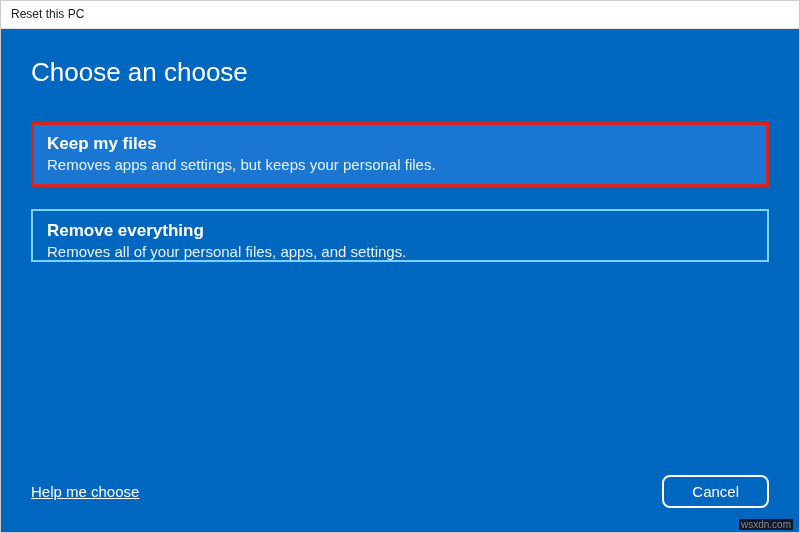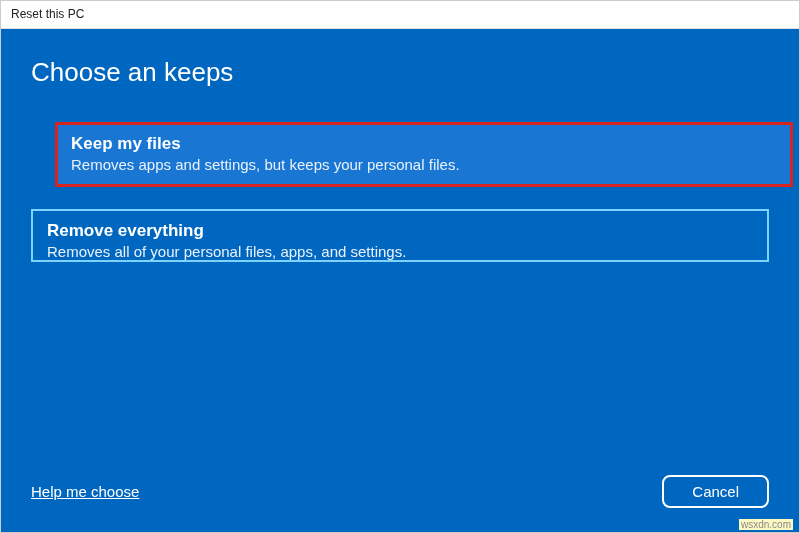--- a/index.html
+++ b/index.html
@@ -43,21 +43,20 @@
     border: 2px solid #7dd3fc;
     padding: 10px 14px 0 14px;
     margin-bottom: 22px;
     cursor: pointer;
     width: 100%;
   }
   .option.selected {
     border: 3px solid #d8241f;
     background: #1976d2;
     padding: 9px 5px 11px 13px;
-    margin-left: 24px;
   }
   .opt-title {
     font-size: 17px;
     font-weight: 600;
     margin-bottom: 2px;
   }
   .opt-desc {
     font-size: 15px;
     font-weight: 400;
     color: #e9f2fc;
@@ -85,33 +84,33 @@
     padding: 6px 28px;
     border-radius: 8px;
     cursor: pointer;
   }
   .watermark {
     position: absolute;
     right: 6px;
     bottom: 2px;
     font-size: 10px;
     color: #888;
-    background: #fef9c3;
+    background: #0f172a;
     padding: 0 2px;
   }
 </style>
 </head>
 <body>
 
 <div class="window">
   <div class="titlebar">
     <span>Reset this PC</span>
   </div>
   <div class="body">
-    <h1 class="heading">Choose an keeps</h1>
+    <h1 class="heading">Choose an choose</h1>
 
     <div class="option selected">
       <div class="opt-title">Keep my files</div>
       <div class="opt-desc">Removes apps and settings, but keeps your personal files.</div>
     </div>
 
     <div class="option">
       <div class="opt-title">Remove everything</div>
       <div class="opt-desc">Removes all of your personal files, apps, and settings.</div>
     </div>

